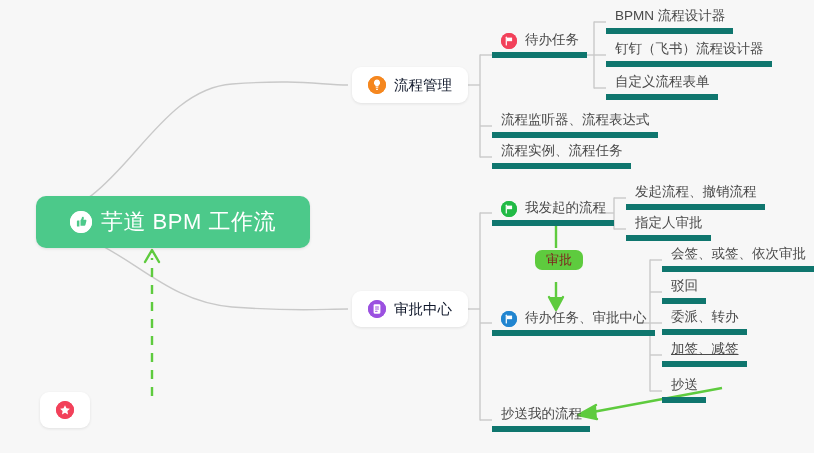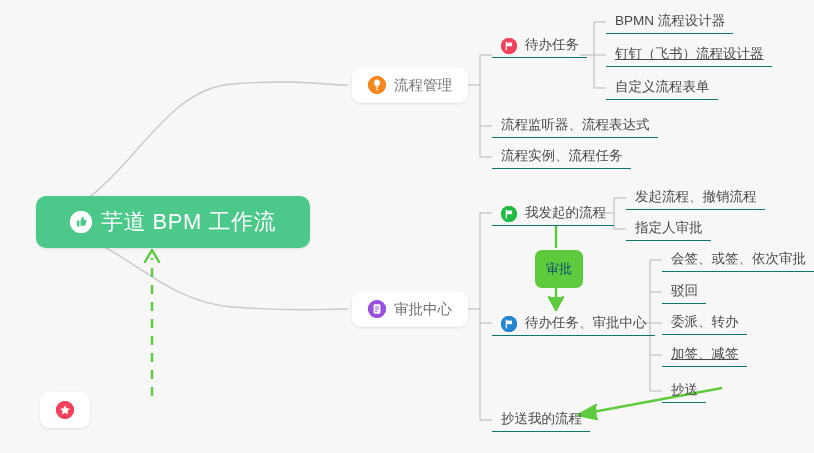--- a/index.html
+++ b/index.html
@@ -42,46 +42,46 @@
   }
   .root .label { margin-left: 9px; }
 
   
   .card {
     background: #ffffff;
     border-radius: 9px;
     height: 36px;
     padding: 0 16px;
     font-size: 14.5px;
-    color: #737373;
+    color: #0f172a;
     box-shadow: 0 1px 3px rgba(0,0,0,0.09);
   }
   .card .label { margin-left: 8px; }
 
   
   .leaf {
     font-size: 13.5px;
     color: #4a4a4a;
     height: 26px;
     padding: 0 8px 0 9px;
-    border-bottom: 1px solid #0f766e;
+    border-bottom: 6px solid #0f766e;
     align-items: flex-end;
     padding-bottom: 3px;
   }
   .leaf.with-icon { padding-left: 9px; }
   .leaf .label { margin-left: 8px; }
   .leaf.plain .label { margin-left: 0; }
 
   
   .badge {
     background: #5ECB3E;
-    color: #0c4a6e;
+    color: #7f1d1d;
     font-size: 13px;
     border-radius: 7px;
-    height: 38px;
+    height: 20px;
     padding: 0 11px;
     justify-content: center;
   }
 
   
   .ic {
     display: inline-block;
     border-radius: 50%;
     position: relative;
     flex: 0 0 auto;
@@ -176,21 +176,21 @@
       <path d="M5.3 4.2v7.8" stroke="#ffffff" stroke-width="1.2" stroke-linecap="round"></path>
       <path d="M5.9 4.6h5.2v3.6H5.9z" fill="#ffffff"></path>
     </svg>
   </span>
   <span class="label">待办任务</span>
 </div>
 
 <div class="node leaf plain" style="left:606px; top:8px;">
   <span class="label">BPMN 流程设计器</span>
 </div>
-<div class="node leaf plain" style="left:606px; top:41px;text-decoration:underline;">
+<div class="node leaf plain" style="left:606px; top:41px;">
   <span class="label">钉钉（飞书）流程设计器</span>
 </div>
 <div class="node leaf plain" style="left:606px; top:74px;">
   <span class="label">自定义流程表单</span>
 </div>
 
 <div class="node leaf plain" style="left:492px; top:112px;">
   <span class="label">流程监听器、流程表达式</span>
 </div>
 <div class="node leaf plain" style="left:492px; top:143px;">

